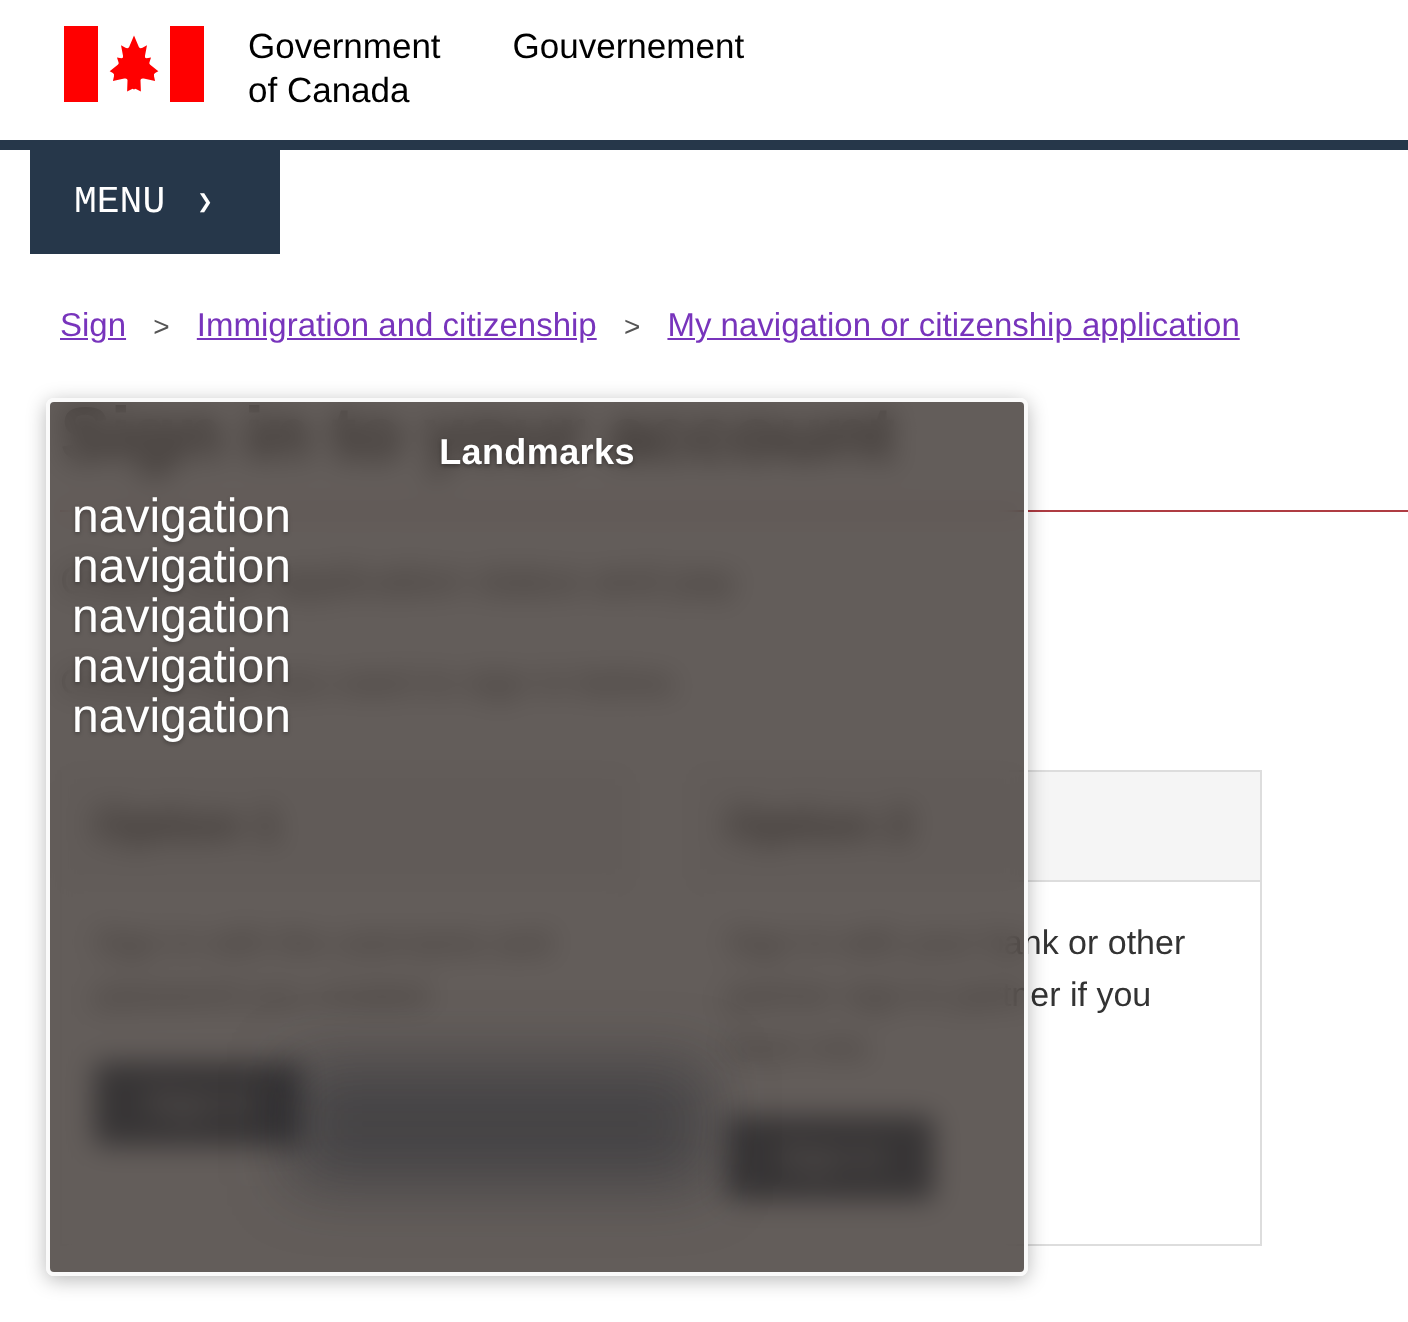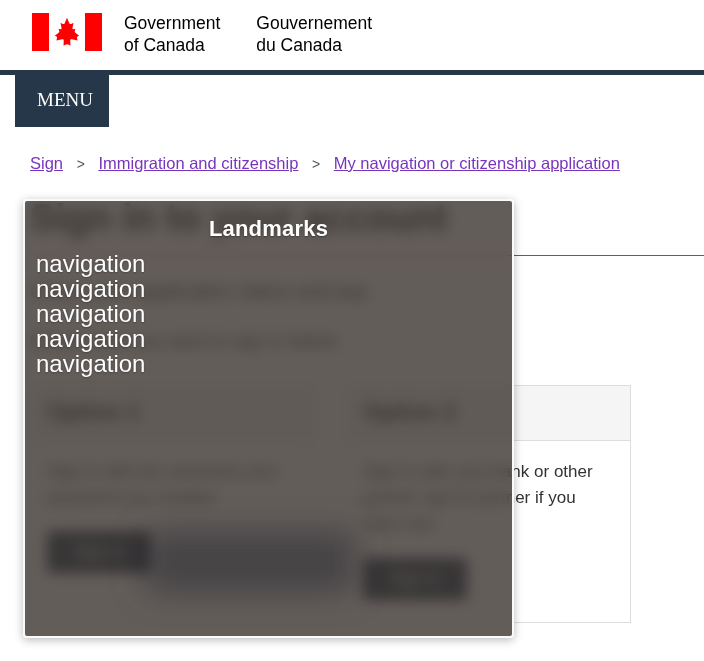--- a/index.html
+++ b/index.html
@@ -84,26 +84,25 @@
     padding-left: 15px;
   }
   .menu-btn {
     display: inline-flex;
     align-items: center;
     gap: 16px;
     background: #26374A;
     color: #ffffff;
     font-size: 19px;
     font-weight: 400;
-    padding: 14px 16px 15px 22px;
+    padding: 14px 34px 15px 22px;
     height: 52px;
     cursor: pointer;
     border: none;
-    font-family: Liberation Serif, serif;
-    flex-direction: column;
+    font-family: Liberation Mono, monospace;
   }
   .chevron {
     display: inline-block;
     font-size: 13px;
     font-weight: bold;
     line-height: 1;
     transform: translateY(1px);
   }
 
   
@@ -211,21 +210,21 @@
     border: 2px solid #FAFAFA;
     border-radius: 4px;
     box-shadow: 0 2px 10px rgba(0,0,0,0.28);
     color: #ffffff;
     overflow: hidden;
     z-index: 50;
     backdrop-filter: blur(7px);
   }
   #landmarks-overlay .lm-title {
     text-align: center;
-    font-size: 22px;
+    font-size: 18px;
     font-weight: bold;
     letter-spacing: 0.2px;
     margin: 15px 0 5px 0;
     color: #ffffff;
     text-shadow: 0 1px 2px rgba(0,0,0,0.35);
   }
   #landmarks-overlay ul {
     list-style: none;
     margin: 0;
     padding: 4px 0 0 11px;
@@ -265,21 +264,20 @@
           <path fill="#FF0000" d="M32 2 L38 16 Q39.5 18.5 42.5 17 L48 14 L45.5 27 Q45 30 47.5 30 L53 29 L51 35 Q50.5 36.8 52 38 L62 46 L58 48 Q56 49 56.7 52 L58 58 L44 55 Q40 54.3 40 57 L40.5 71 L35 68 Q32 66.4 32 69.5 L32 74 L32 69.5 Q32 66.4 29 68 L23.5 71 L24 57 Q24 54.3 20 55 L6 58 L7.3 52 Q8 49 6 48 L2 46 L12 38 Q13.5 36.8 13 35 L11 29 L16.5 30 Q19 30 18.5 27 L16 14 L21.5 17 Q24.5 18.5 26 16 Z"></path>
         </svg>
       </div>
       <div class="wordmark">
         <div>
           <span>Government</span>
           <span>of Canada</span>
         </div>
         <div>
           <span>Gouvernement</span>
-          <span>du Canada</span>
         </div>
       </div>
     </div>
   </header>
 
   <div class="nav-rule"></div>
 
   <div class="menu-wrap">
     <button class="menu-btn">
       <span>MENU</span>

